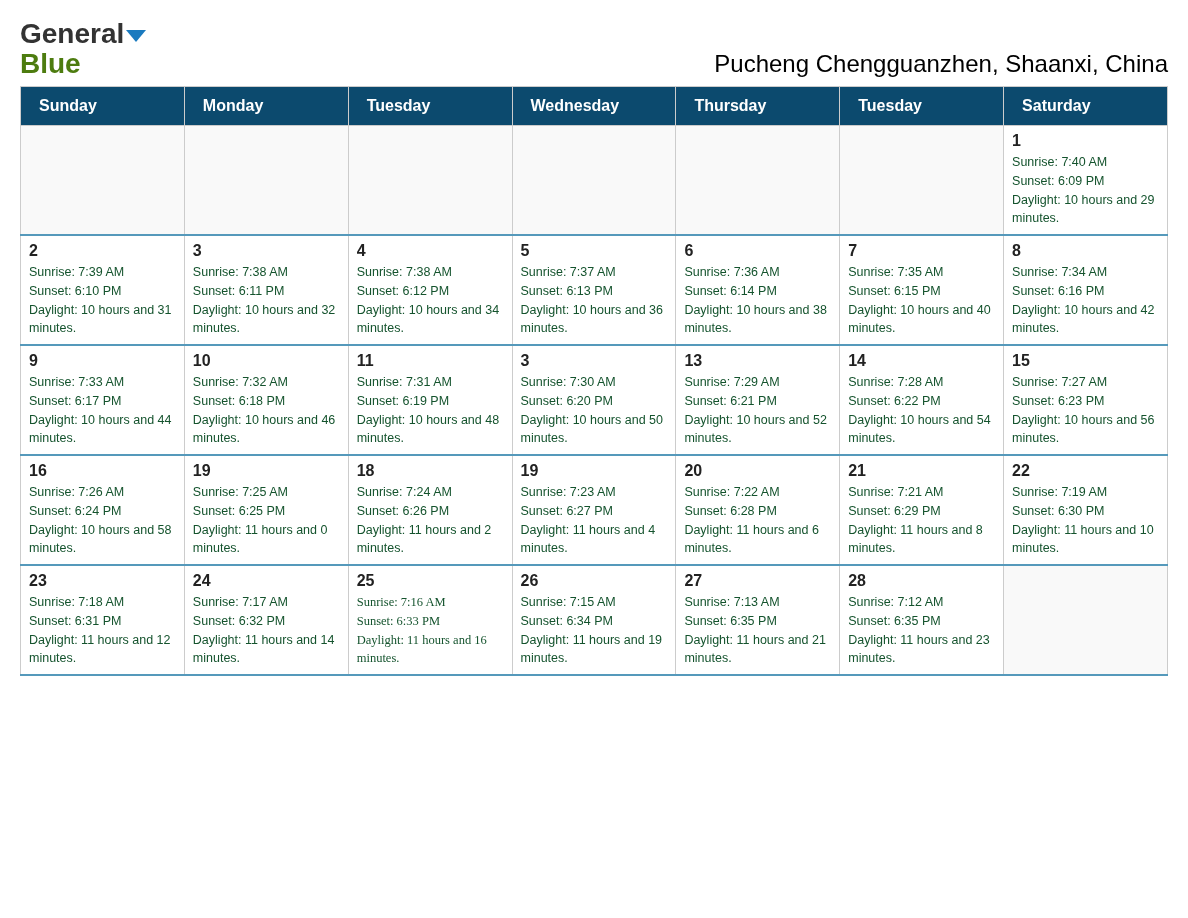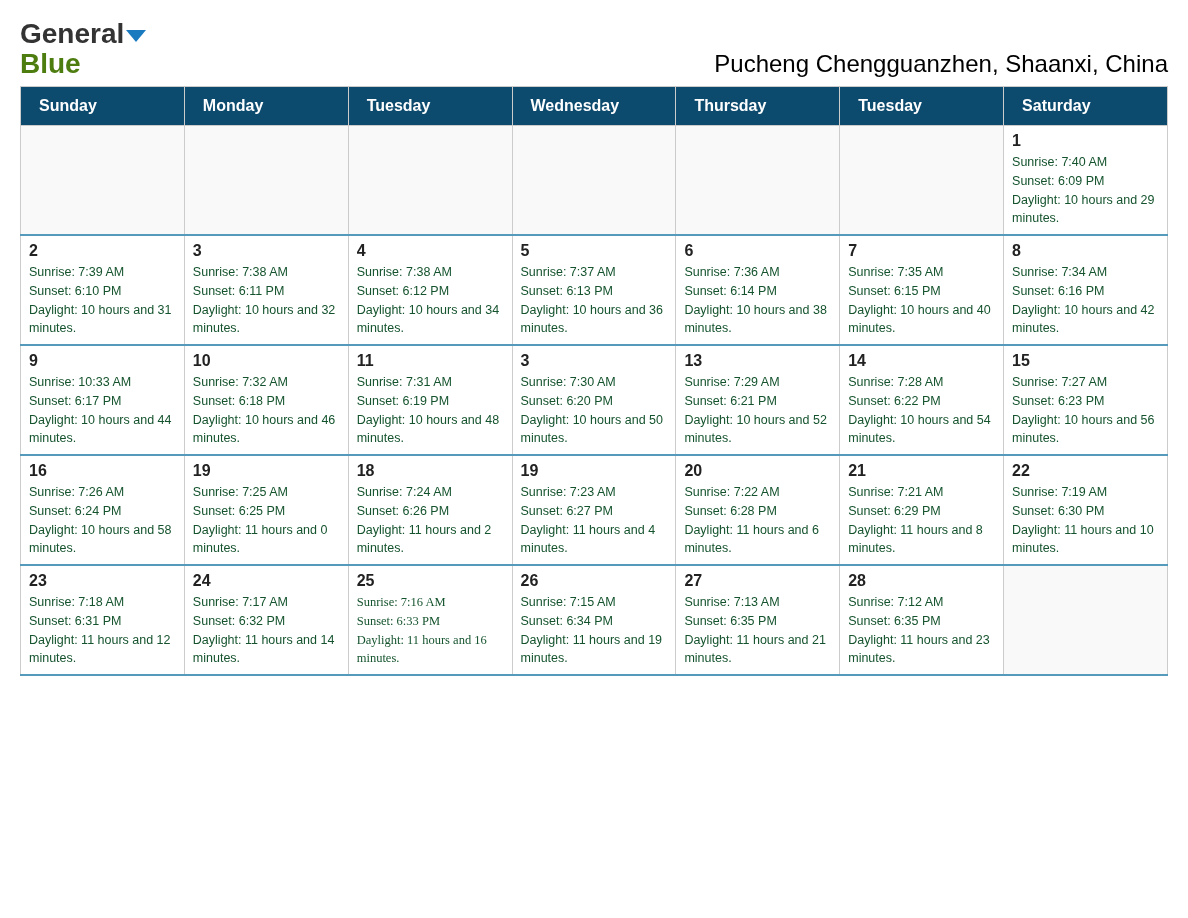--- a/index.html
+++ b/index.html
@@ -185,21 +185,21 @@
         <td>
           <span class="day-number">8</span>
           <div class="day-info" style="white-space: pre-line;">Sunrise: 7:34 AM
 Sunset: 6:16 PM
 Daylight: 10 hours and 42 minutes.</div>
         </td>
       </tr>
       <tr>
         <td>
           <span class="day-number">9</span>
-          <div class="day-info" style="white-space: pre-line;">Sunrise: 10:33 AM
+          <div class="day-info" style="white-space: pre-line;">Sunrise: 7:33 AM
 Sunset: 6:17 PM
 Daylight: 10 hours and 44 minutes.</div>
         </td>
         <td>
           <span class="day-number">10</span>
           <div class="day-info" style="white-space: pre-line;">Sunrise: 7:32 AM
 Sunset: 6:18 PM
 Daylight: 10 hours and 46 minutes.</div>
         </td>
         <td>

